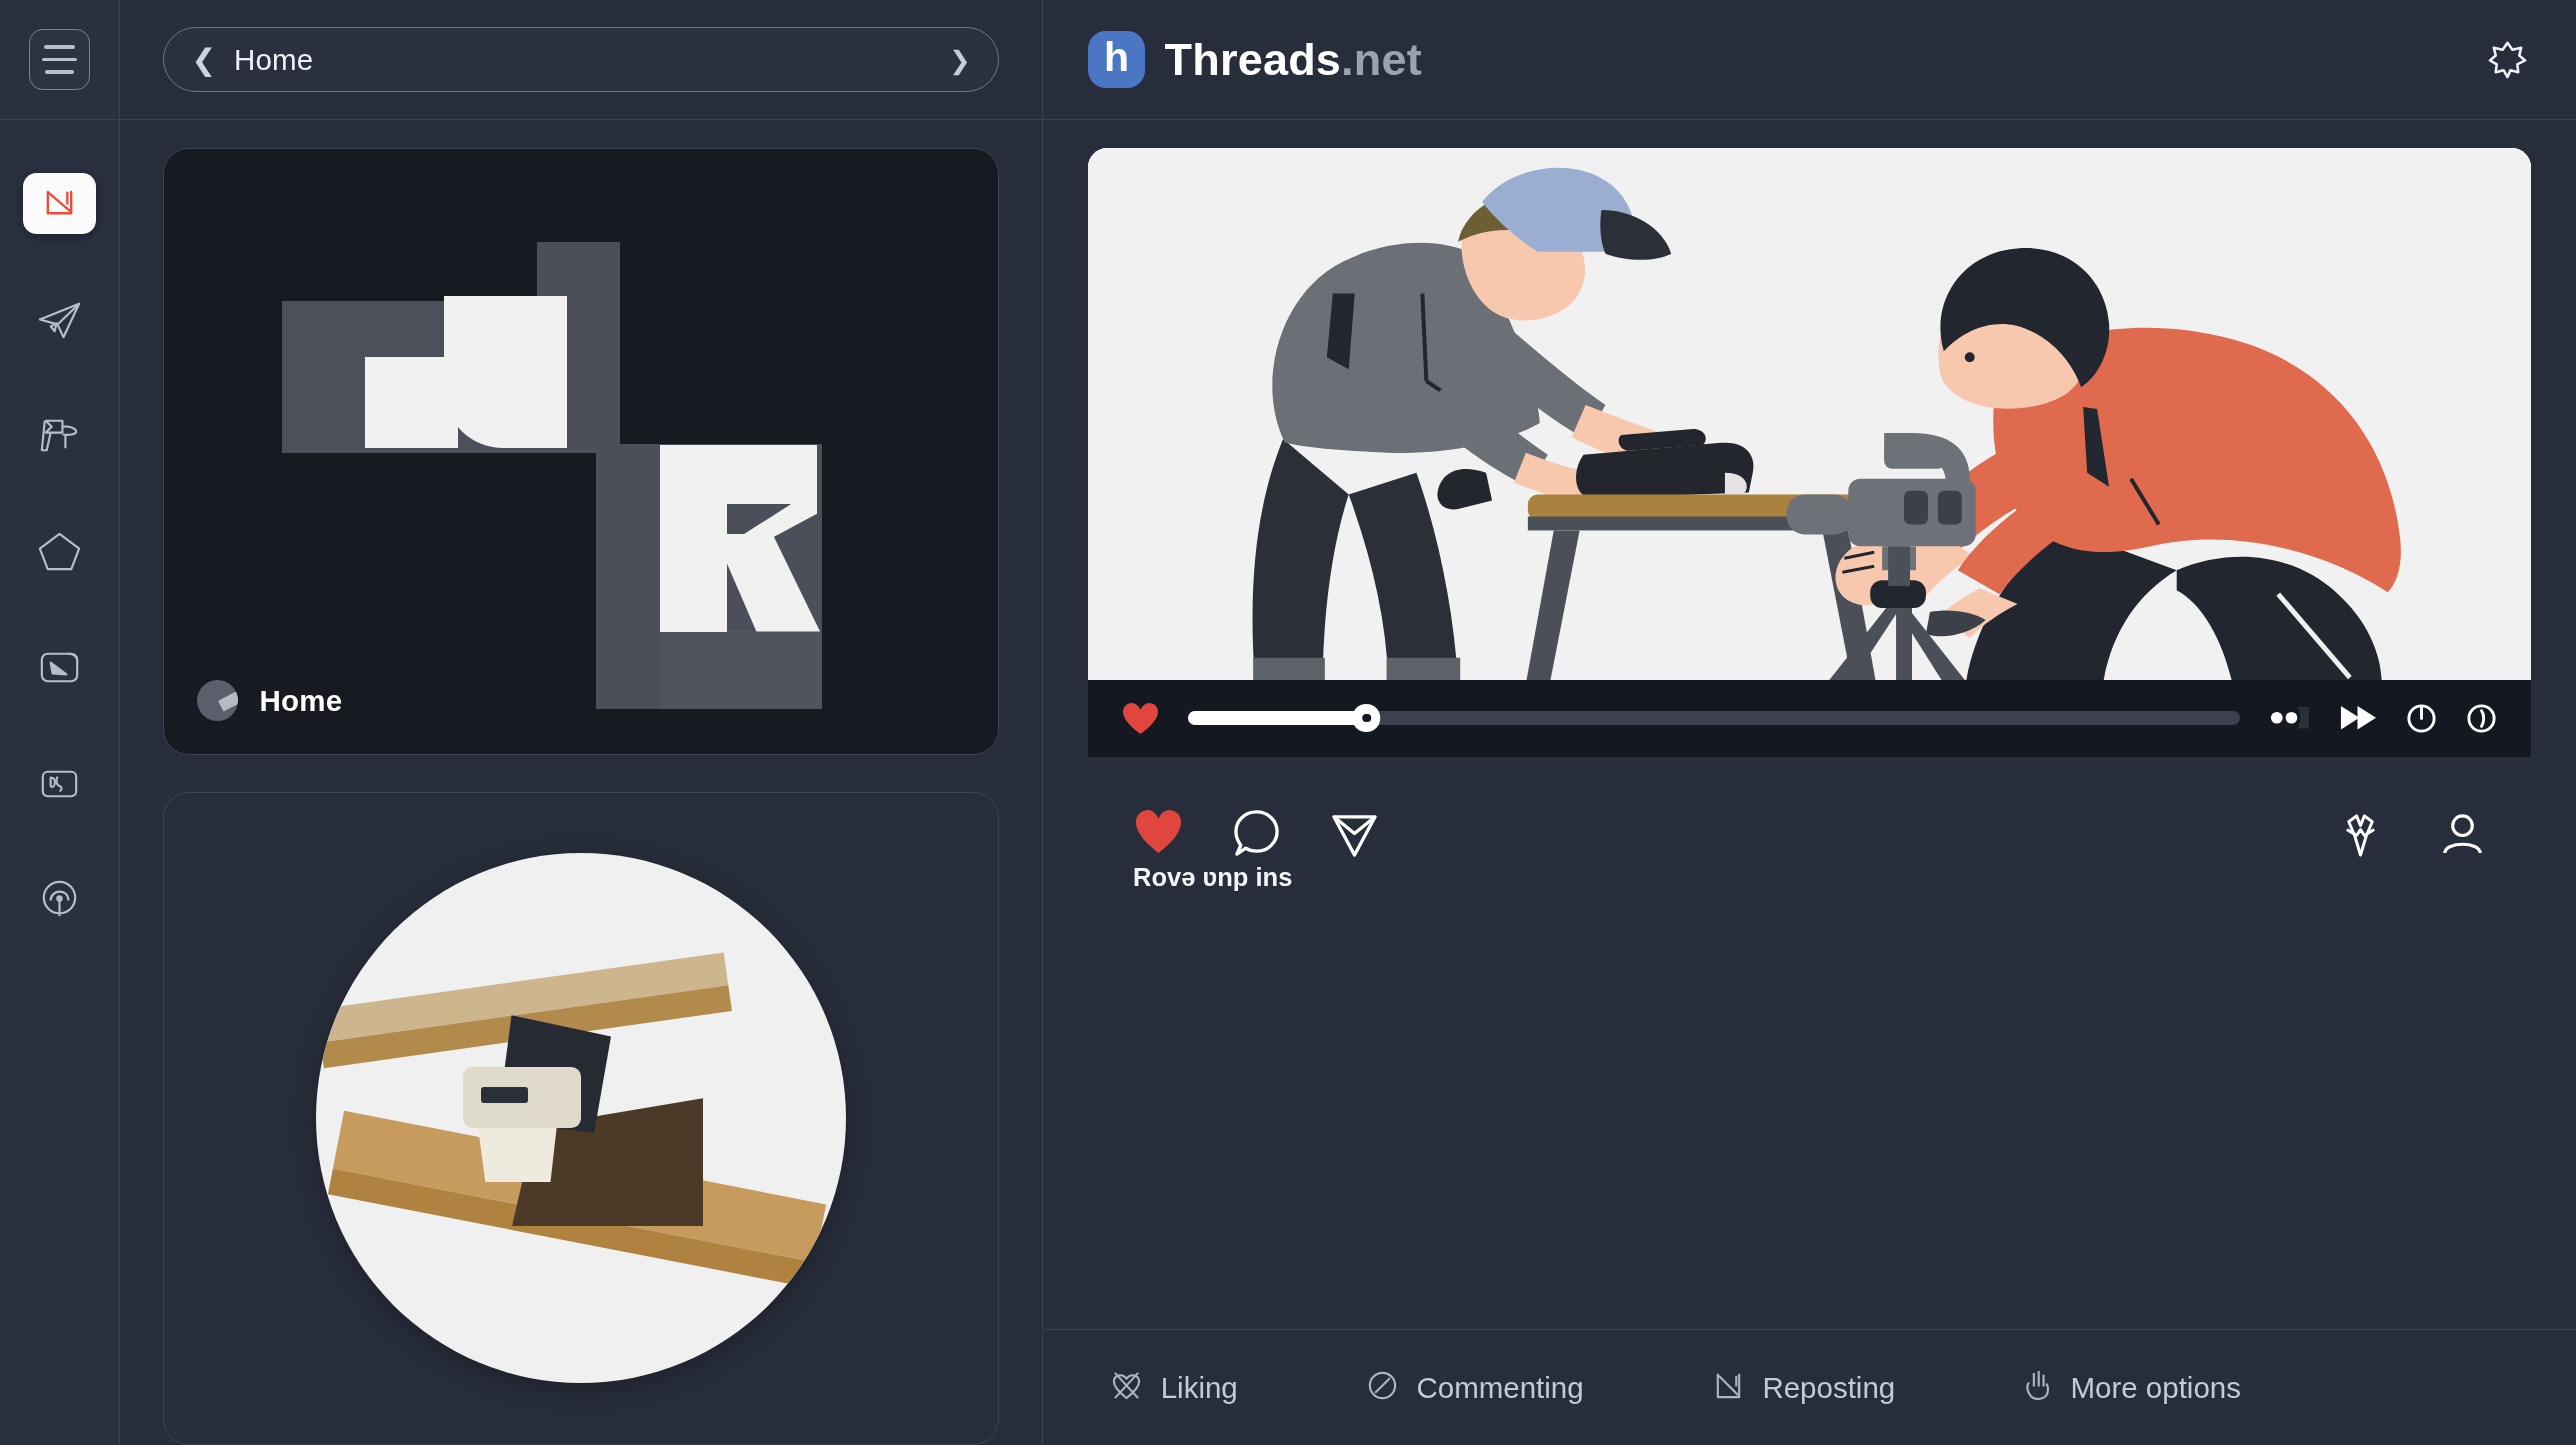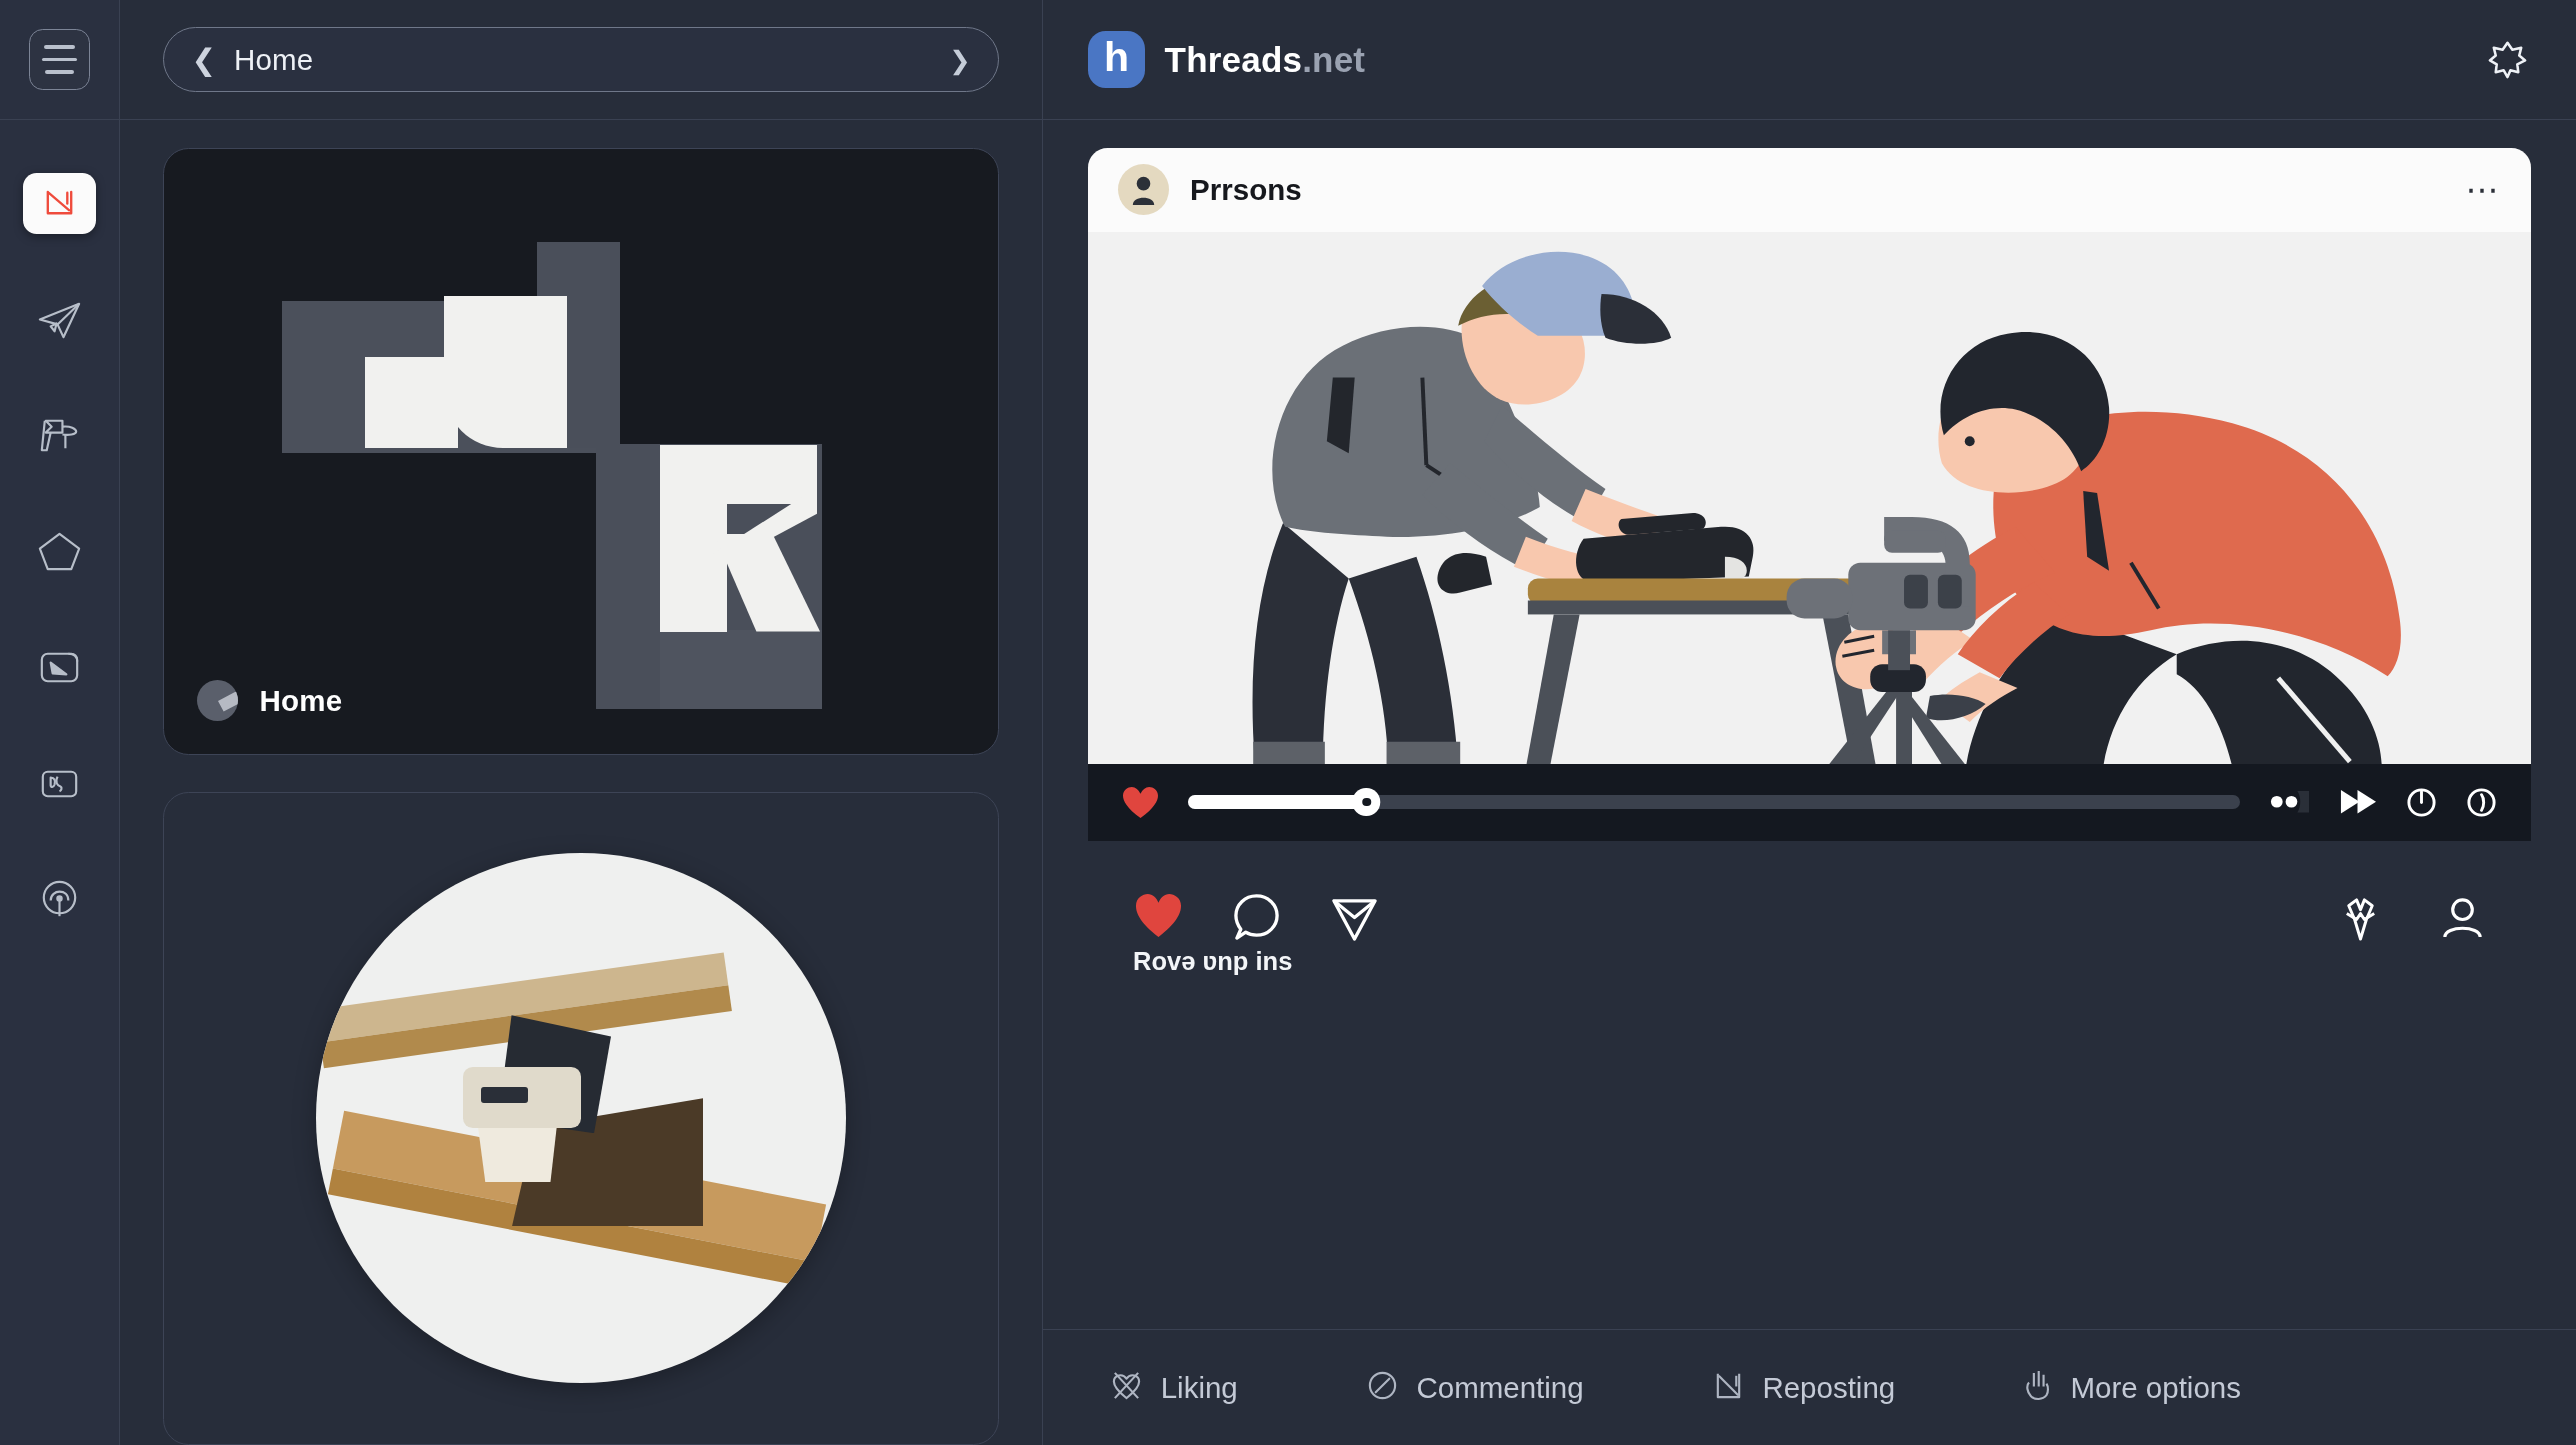--- a/index.html
+++ b/index.html
@@ -185,21 +185,21 @@
     display:flex; align-items:center;
     padding: 0 45px;
     border-bottom: 1px solid #3a4152;
   }
   .brand { display:flex; align-items:center; gap: 19.6px;}
   .brand-mark {
     width: 57px; height: 57px; border-radius: 17.7px;
     background:#4a76c4; display:flex; align-items:center; justify-content:center;
     color:#fff; font-size: 41px; font-weight:700; line-height:1; padding-bottom: 3.9px;
   }
-  .brand-text { font-size: 35px; font-weight: 700; color:#ffffff; letter-spacing:0.2px;}
+  .brand-text { font-size: 45px; font-weight: 700; color:#ffffff; letter-spacing:0.2px;}
   .brand-text .tld { color:#9aa2b1; }
   .head-spacer { flex:1; }
 
   .feed { flex:1; display:flex; flex-direction:column; padding: 27.5px 45px 0 45px; min-height:0;}
 
   .post {
     background:#fbfbfb;
     border-radius: 19.6px 19.6px 0 0;
     overflow:hidden;
     display:flex; flex-direction:column;
@@ -405,30 +405,20 @@
         <svg width="47" height="47" viewBox="0 0 48 48" fill="none" stroke="#eef1f6" stroke-width="2.6" stroke-linejoin="round">
           <path d="M24 9 L29 16 L38 14 L36 22 L42 27 L34 31 L35 39 L27 37 L24 44 L20 37 L12 39 L13 31 L6 27 L12 22 L10 14 L19 16 Z"></path>
         </svg>
       </span>
     </div>
 
     <div class="feed">
 
       <div class="post">
 
-        <div class="post-head">
-          <span class="avatar">
-            <svg width="35" height="35" viewBox="0 0 36 36">
-              <circle cx="18" cy="12" r="7" fill="#2c3038"></circle>
-              <path d="M7 34 C7 24 29 24 29 34 Z" fill="#2c3038"></path>
-            </svg>
-          </span>
-          <span class="post-user">Prrsons</span>
-          <span class="post-more">⋯</span>
-        </div>
 
         <div class="post-media">
           <svg viewBox="0 0 1450 542" preserveAspectRatio="xMidYMid slice">
             <rect x="0" y="0" width="1450" height="542" fill="#f1f1f1"></rect>
 
             <path d="M196 296 C170 360 160 440 168 542 L236 542 C236 470 246 400 262 352 Z" fill="#2b2f38"></path>
             <path d="M262 352 C286 418 300 480 302 542 L372 542 C368 470 352 392 330 330 Z" fill="#2b2f38"></path>
             <path d="M166 516 L238 516 L238 542 L166 542 Z" fill="#5d6168"></path>
             <path d="M300 516 L374 516 L374 542 L300 542 Z" fill="#5d6168"></path>
 

